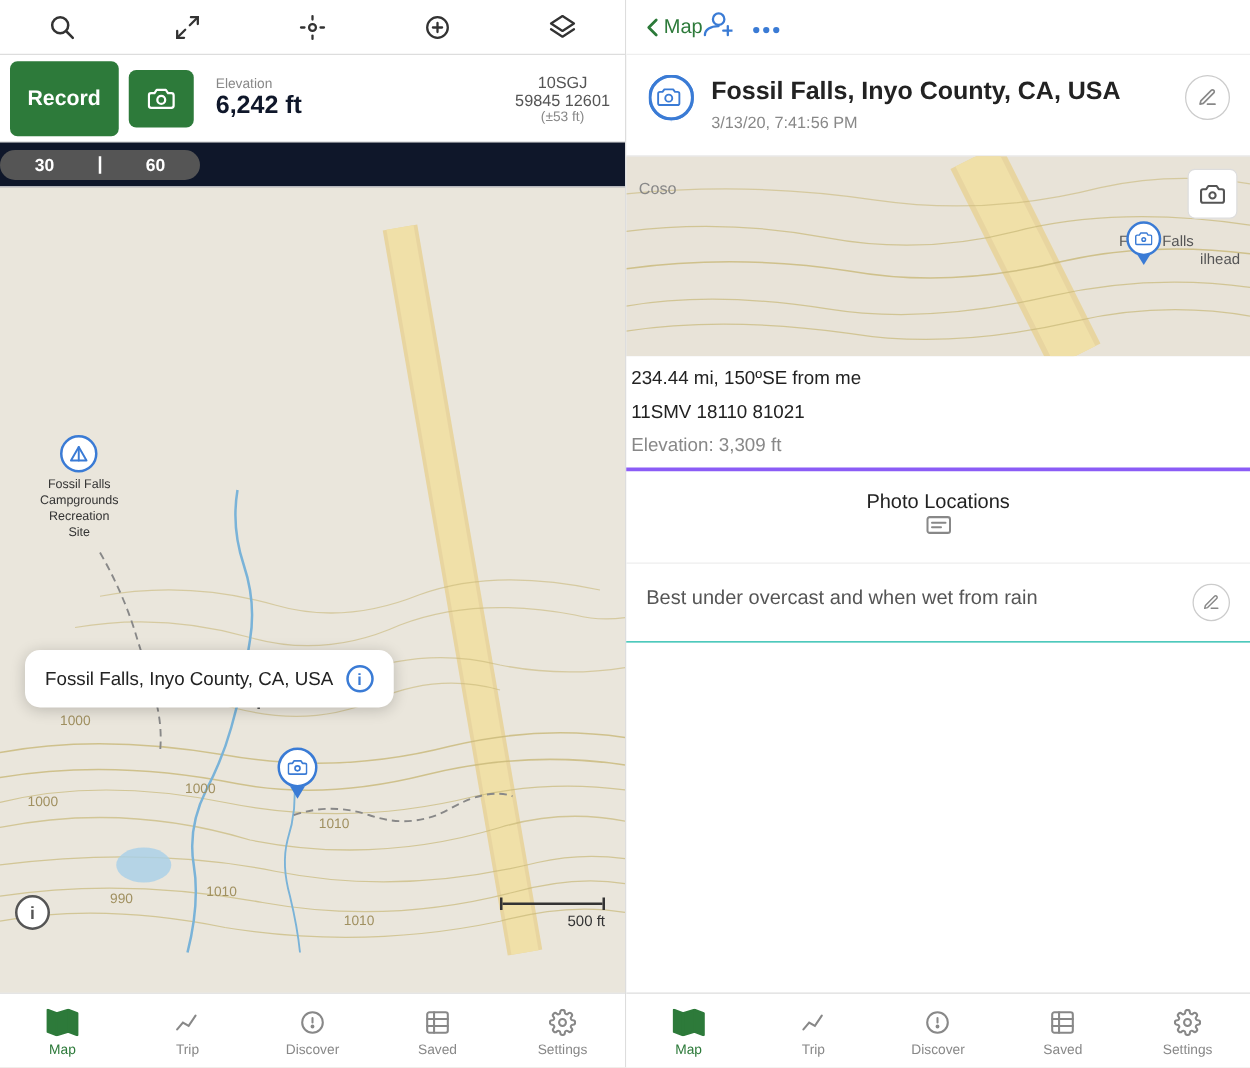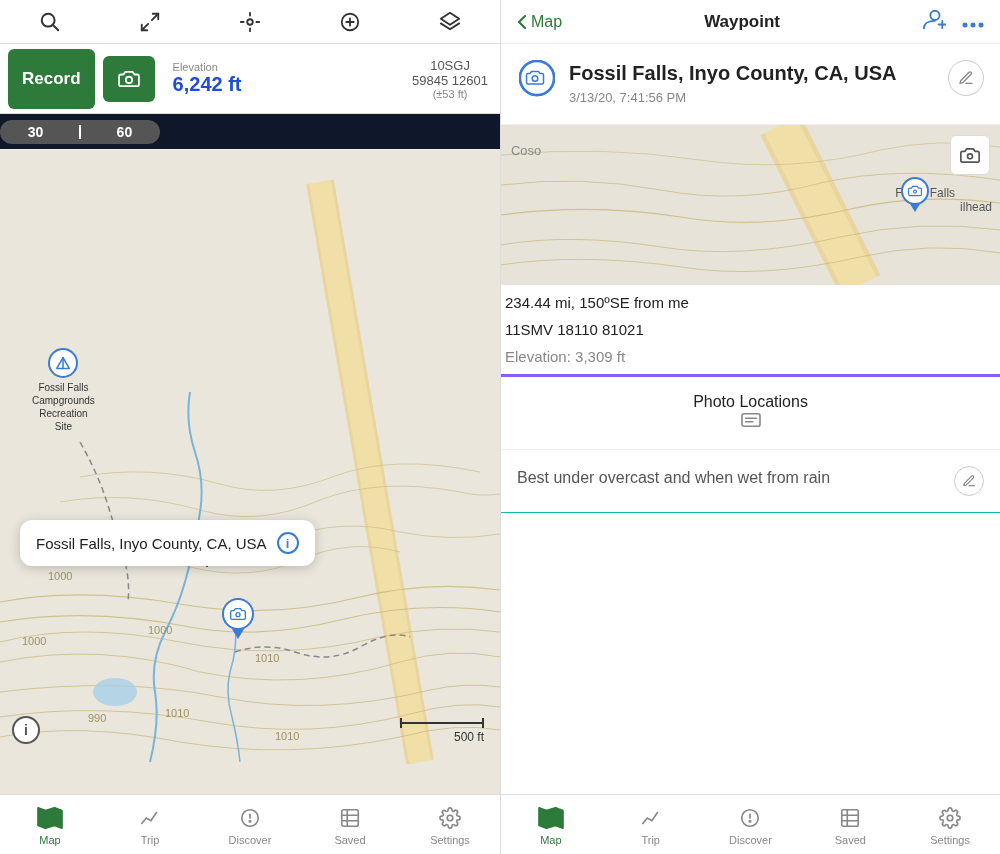--- a/index.html
+++ b/index.html
@@ -9,21 +9,21 @@
     .left-panel { width: 500px; height: 854px; display: flex; flex-direction: column; background: #e8e4dc; position: relative; }
 
     .top-bar { height: 44px; background: white; display: flex; align-items: center; justify-content: space-around; border-bottom: 1px solid #ddd; }
     .top-bar-icon { width: 36px; height: 36px; display: flex; align-items: center; justify-content: center; }
 
     .action-bar { height: 70px; background: white; display: flex; align-items: center; padding: 0 8px; gap: 8px; border-bottom: 1px solid #ddd; }
     .record-btn { background: #2d7a3a; color: white; border: none; border-radius: 6px; font-size: 17px; font-weight: 600; padding: 10px 14px; cursor: pointer; height: 60px; }
     .camera-btn { background: #2d7a3a; color: white; border: none; border-radius: 6px; width: 52px; height: 46px; display: flex; align-items: center; justify-content: center; cursor: pointer; }
     .elevation-box { display: flex; flex-direction: column; align-items: flex-start; margin-left: 10px; }
     .elevation-label { font-size: 11px; color: #888; }
-    .elevation-value { font-size: 20px; font-weight: 600; color: #1d4ed8; }
+    .elevation-value { font-size: 20px; font-weight: 600; color: #0f172a; }
     .coords-box { display: flex; flex-direction: column; align-items: center; margin-left: auto; margin-right: 4px; }
     .coords-top { font-size: 13px; color: #555; }
     .coords-bottom { font-size: 13px; color: #555; }
     .coords-acc { font-size: 11px; color: #888; text-align: right; }
 
     .scale-bar-container { height: 36px; background: #0f172a; display: flex; align-items: center; justify-content: flex-start; border-bottom: 1px solid #eee; }
     .scale-slider { width: 160px; height: 24px; background: #555; border-radius: 12px; display: flex; align-items: center; justify-content: space-around; padding: 0 10px; }
     .scale-tick { color: white; font-size: 14px; font-weight: 600; }
     .scale-divider { width: 2px; height: 14px; background: white; }
 
@@ -301,21 +301,20 @@
 
 <div class="right-panel">
 
   <div class="right-top-bar">
     <div class="back-btn">
       <svg width="10" height="16" viewBox="0 0 10 16" fill="none" stroke="#2d7a3a" stroke-width="2.2" stroke-linecap="round" stroke-linejoin="round">
           <polyline points="8,2 2,8 8,14"></polyline>
         </svg>
       <span>Map</span>
     </div>
-    <span class="right-title">Waypoint</span>
     <div class="right-icons">
       <div class="right-icon-btn">
         <svg width="24" height="22" viewBox="0 0 26 24" fill="none" stroke="#3a7bd5" stroke-width="2" stroke-linecap="round" stroke-linejoin="round">
             <circle cx="14" cy="8" r="5"></circle>
             <path d="M2 22c0-5 5-8 12-8"></path>
             <line x1="22" y1="14" x2="22" y2="22"></line>
             <line x1="18" y1="18" x2="26" y2="18"></line>
           </svg>
       </div>
       <div class="right-icon-btn">

